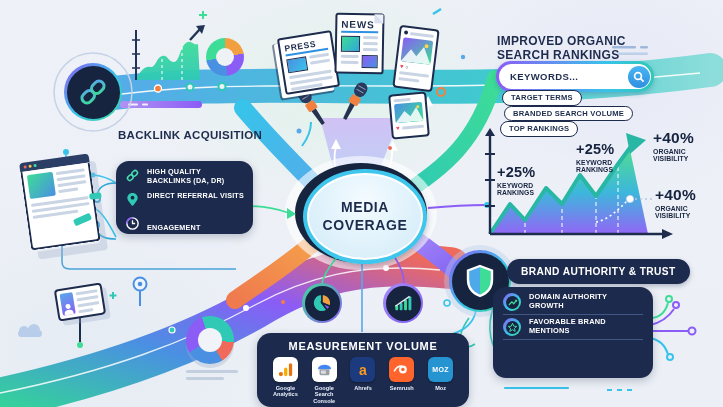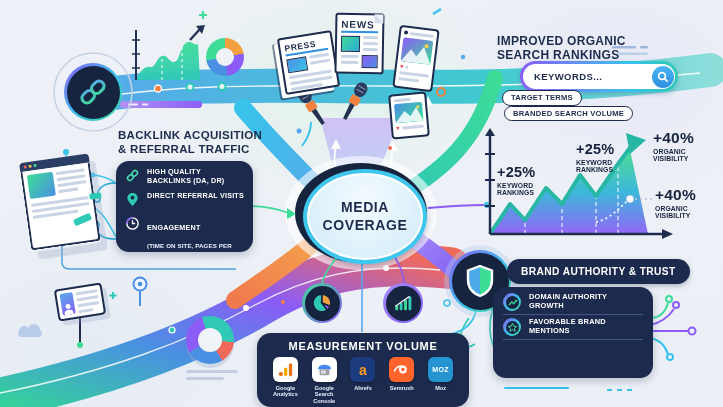--- a/index.html
+++ b/index.html
@@ -232,24 +232,23 @@
     </div>
   </div>
 
   <div class="abs" style="left:206px;top:38px;width:38px;height:38px;border-radius:50%;
        background:conic-gradient(#f2a03f 0 22%,#8b5cf6 22% 48%,#4a90e2 48% 72%,#3ddc97 72% 100%)">
     <div class="abs" style="left:10px;top:10px;width:18px;height:18px;border-radius:50%;background:#eef1f6"></div>
   </div>
 
   <div class="abs hd" style="left:118px;top:128px;font-size:11.5px;line-height:1.22">
     <div>BACKLINK ACQUISITION</div>
-    <div>&amp; REFERRAL TRAFFIC</div>
-  </div>
-
-  <div class="abs navy-panel" style="left:116px;top:161px;width:137px;height:91px;padding:7px 9px;box-sizing:border-box">
+  </div>
+
+  <div class="abs navy-panel" style="left:116px;top:161px;width:137px;height:73px;padding:7px 9px;box-sizing:border-box">
     <div class="row" style="margin-bottom:5px">
       <span>
         <svg width="15" height="15" viewBox="0 0 16 16">
             <g transform="rotate(-45 8 8)" stroke="#45e0b0" stroke-width="1.6" fill="none">
           <rect x="1.5" y="5.6" width="6.5" height="4.8" rx="2.4"></rect>
               <rect x="8" y="5.6" width="6.5" height="4.8" rx="2.4"></rect>
             </g>
           </svg>
       </span>
       <span class="row-label">HIGH QUALITY BACKLINKS (DA, DR)</span>
@@ -382,36 +381,37 @@
   <div class="abs hd" style="left:497px;top:34px;font-size:12px;line-height:1.2">
     <div>IMPROVED ORGANIC</div>
     <div>SEARCH RANKINGS</div>
   </div>
   <svg class="abs" style="left:610px;top:44px" width="46" height="14">
     <rect x="2" y="2" width="24" height="2.6" rx="1.3" fill="#9fb7da"></rect>
     <rect x="30" y="2" width="8" height="2.6" rx="1.3" fill="#9fb7da"></rect>
     <rect x="8" y="8.5" width="30" height="2.6" rx="1.3" fill="#bcd0e8"></rect>
   </svg>
 
-  <div class="abs" style="left:520px;top:61px;width:158px;height:31px;border-radius:16px;padding:3px;box-sizing:border-box;
+  <div class="abs" style="left:496px;top:61px;width:158px;height:31px;border-radius:16px;padding:3px;box-sizing:border-box;
        background:linear-gradient(90deg,#8b5cf6,#38c3ea 70%,#2fc9b5);box-shadow:0 2px 5px rgba(60,80,140,.3)">
     <div style="background:#fff;border-radius:13px;height:100%;display:flex;align-items:center;padding-left:9px;box-sizing:border-box">
       <input id="kw-input" placeholder="KEYWORDS..." style="">
       <div style="margin-left:auto;margin-right:1px;width:22px;height:22px;border-radius:50%;
            background:linear-gradient(180deg,#49b5f2,#2f8fe0);display:flex;align-items:center;justify-content:center">
         <svg width="12" height="12" viewBox="0 0 12 12">
           <circle cx="5" cy="5" r="3.4" stroke="#fff" stroke-width="1.7" fill="none"></circle>
           <path d="M 7.6,7.6 L 10.6,10.6" stroke="#fff" stroke-width="1.7"></path>
         </svg>
       </div>
     </div>
   </div>
 
   <div class="abs pill" style="left:502px;top:90px">TARGET TERMS</div>
   <div class="abs pill" style="left:504px;top:105.5px">BRANDED SEARCH VOLUME</div>
+  <div class="abs pill" style="left:500px;top:121px">TOP RANKINGS</div>
 
   <svg class="abs" style="left:478px;top:128px" width="246" height="124" viewBox="0 0 246 124">
     <defs>
       <linearGradient id="gArea" x1="0" y1="0" x2="0" y2="1">
         <stop offset="0" stop-color="#44d98c"></stop>
           <stop offset=".5" stop-color="#2fb3d9"></stop>
           <stop offset="1" stop-color="#8b5cf6"></stop>
       </linearGradient>
     </defs>
     <path d="M 12,90 H 142" stroke="#fff" stroke-width="1" opacity=".45"></path>

